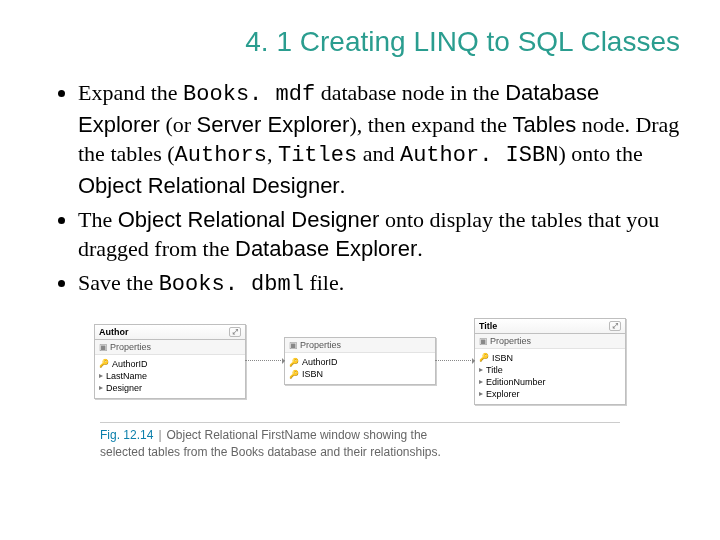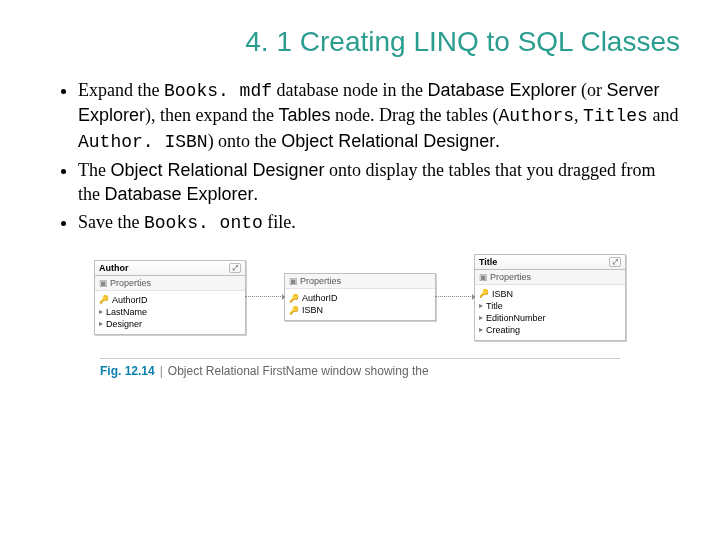--- a/index.html
+++ b/index.html
@@ -19,21 +19,21 @@
     font-family: Arial, Helvetica, sans-serif;
     margin: 6px 0 20px 0;
     font-weight: 400;
   }
   ul.content {
     list-style: disc;
     padding-left: 38px;
     margin: 0 0 18px 0;
   }
   ul.content li {
-    font-size: 18px;
+    font-size: 22px;
     line-height: 1.35;
     margin-bottom: 4px;
   }
   .mono { font-family: "Courier New", monospace; }
   .sans { font-family: Arial, Helvetica, sans-serif; }
 
   .diagram {
     display: flex;
     align-items: center;
     justify-content: center;
@@ -101,42 +101,42 @@
     border-left-color: #888;
   }
 
   .caption-wrap {
     margin: 16px 0 0 60px;
     font-family: Verdana, Arial, sans-serif;
     font-size: 12px;
     color: #666;
     line-height: 1.4;
   }
-  .caption-wrap .fignum { color: #0b7fab; font-weight: bold; }
+  .caption-wrap .fignum { color: #0b7fab; font-weight: normal; }
   .caption-wrap .bar { color: #888; margin: 0 5px; }
   .caption-wrap .separator {
     border-top: 1px solid #ccc;
     margin-bottom: 4px;
     width: 520px;
   }
 </style>
 </head>
 <body>
 
 <h1 class="title">4. 1 Creating LINQ to SQL Classes</h1>
 
 <ul class="content">
   <li>
     <span>Expand the </span><span class="mono">Books. mdf</span><span> database node in the </span><span class="sans">Database Explorer</span><span> (or </span><span class="sans">Server Explorer</span><span>), then expand the </span><span class="sans">Tables</span><span> node. Drag the tables (</span><span class="mono">Authors</span><span>, </span><span class="mono">Titles</span><span> and </span><span class="mono">Author. ISBN</span><span>) onto the </span><span class="sans">Object Relational Designer</span><span>.</span>
   </li>
   <li>
     <span>The </span><span class="sans">Object Relational Designer</span><span> onto display the tables that you dragged from the </span><span class="sans">Database Explorer</span><span>.</span>
   </li>
   <li>
-    <span>Save the </span><span class="mono">Books. onto</span><span> file.</span>
+    <span>Save the </span><span class="mono">Books. dbml</span><span> file.</span>
   </li>
 </ul>
 
 <div class="diagram">
   <div class="entity">
     <div class="hdr">
       <span>Author</span>
       <span class="pin">⤢</span>
     </div>
     <div class="section">Properties</div>
@@ -184,22 +184,23 @@
       <div class="fld">
           <span class="fld-icon">▸</span>
           <span>Title</span>
         </div>
       <div class="fld">
           <span class="fld-icon">▸</span>
           <span>EditionNumber</span>
         </div>
       <div class="fld">
           <span class="fld-icon">▸</span>
-          <span>Creating</span>
+          <span>Explorer</span>
         </div>
     </div>
   </div>
 </div>
 
 <div class="caption-wrap">
   <div class="separator"></div>
   <span class="fignum">Fig. 12.14</span><span class="bar">|</span><span>Object Relational FirstName window showing the</span><br>
+  <span>selected tables from the Books database and their relationships.</span>
 </div>
 
 </body></html>

